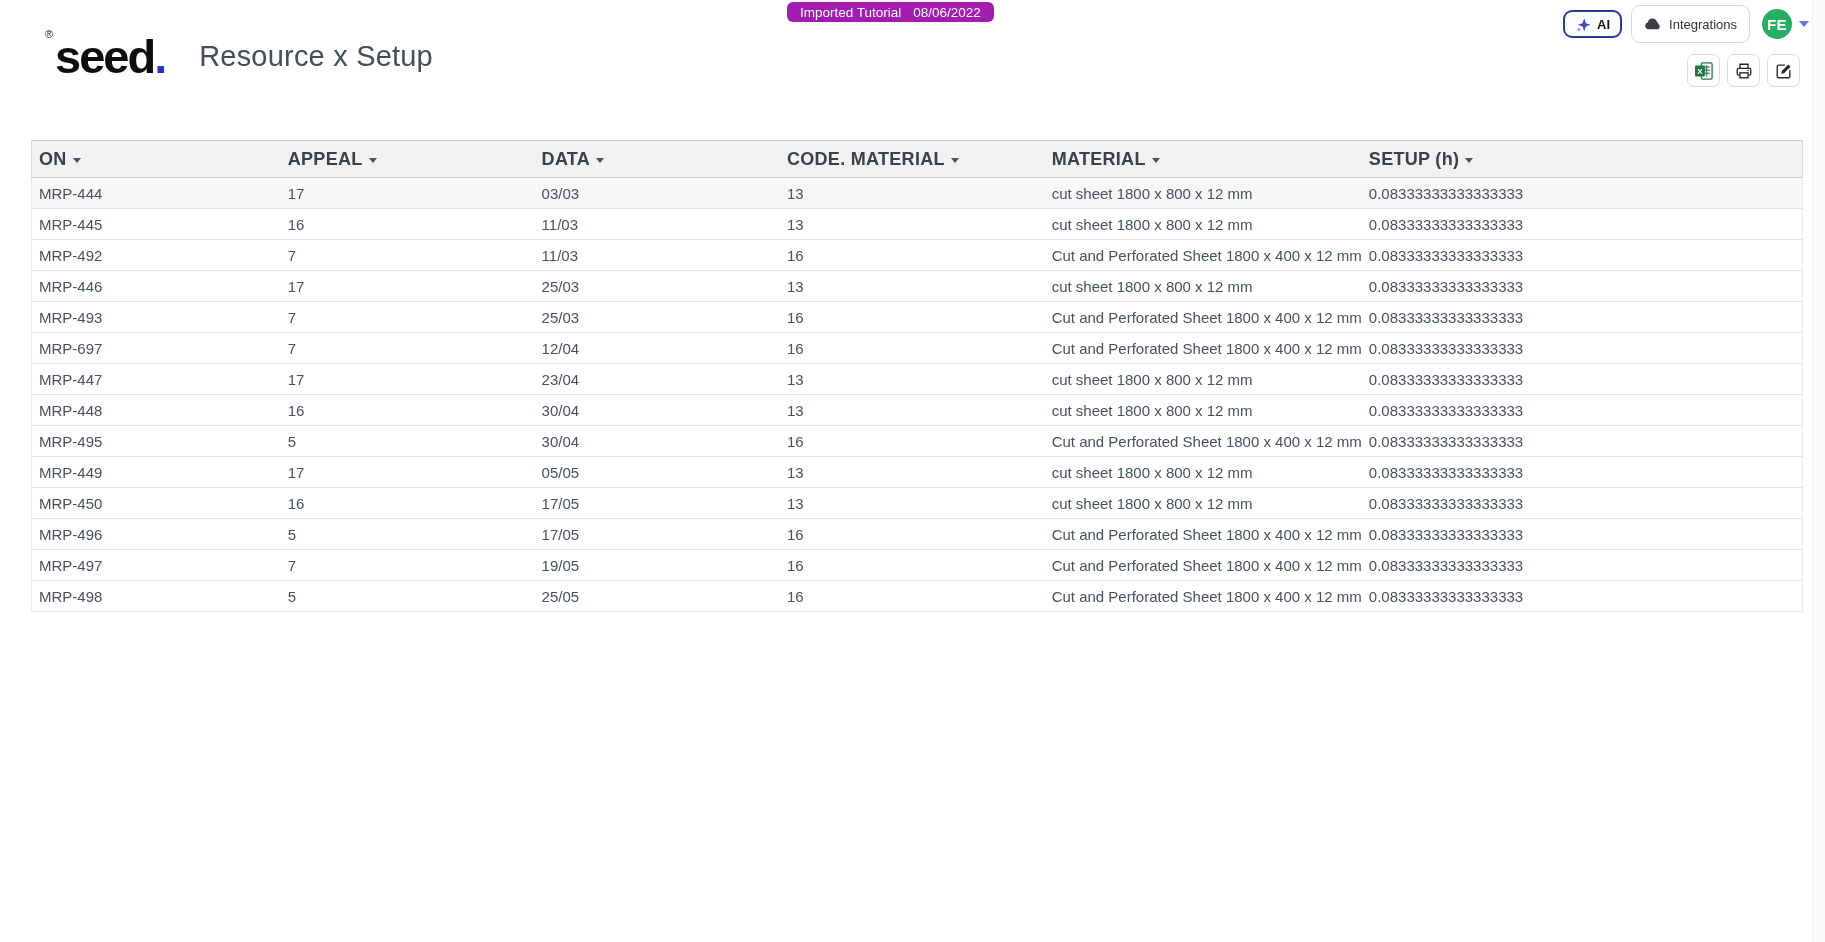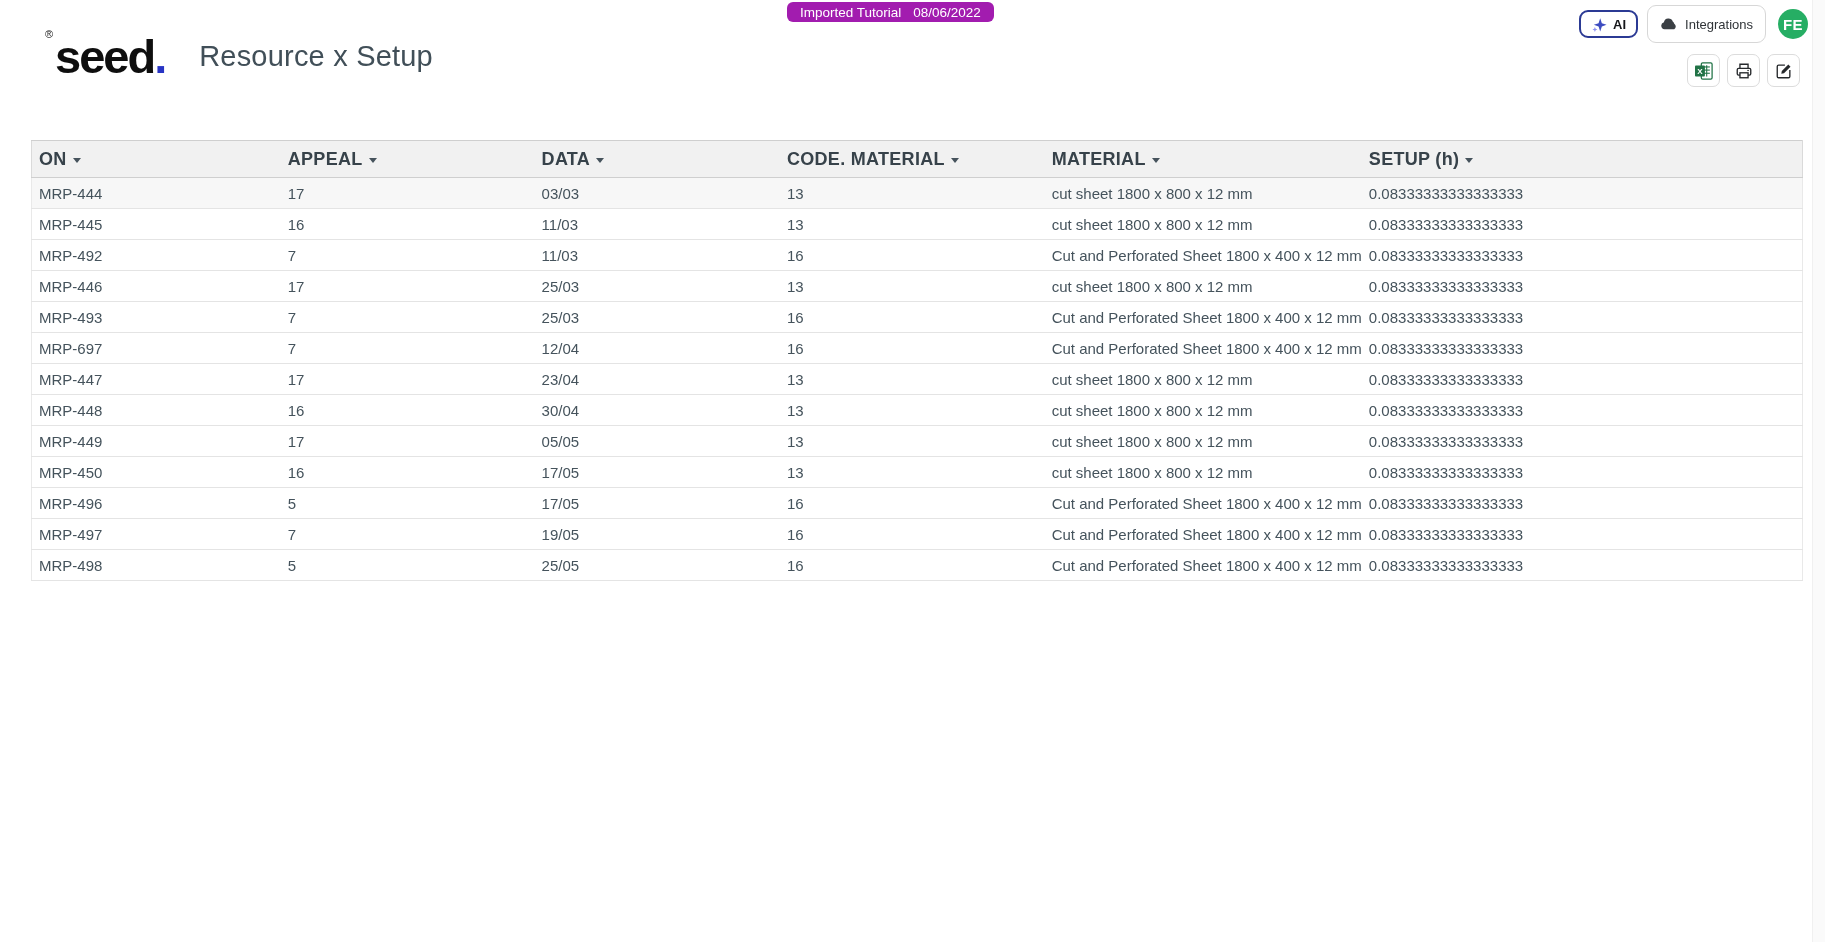--- a/index.html
+++ b/index.html
@@ -16,21 +16,21 @@
   .import-badge {
     position: absolute; left: 787px; top: 2px;
     height: 20px; display: inline-flex; align-items: center; gap: 12px;
     background: #a21caf; color: #ffffff;
     border-radius: 6px; padding: 0 13px;
     font-size: 13.5px; font-weight: 500;
   }
 
   
   .top-controls {
-    position: absolute; top: 5px; right: 0;
+    position: absolute; top: 5px; right: 16px;
     display: flex; align-items: center; gap: 9px;
   }
   .btn-ai {
     display: inline-flex; align-items: center; gap: 5px;
     height: 28px; padding: 0 10px;
     border: 2px solid #2b3a94; border-radius: 9px;
     background: #ffffff; font-size: 13px; font-weight: 600; color: #15161a;
     cursor: pointer;
   }
   .btn-integrations {
@@ -279,20 +279,28 @@
       </tr>
       <tr>
         <td>MRP-448</td>
         <td>16</td>
         <td>30/04</td>
         <td>13</td>
         <td>cut sheet 1800 x 800 x 12 mm</td>
         <td>0.08333333333333333</td>
       </tr>
       <tr>
+        <td>MRP-495</td>
+        <td>5</td>
+        <td>30/04</td>
+        <td>16</td>
+        <td>Cut and Perforated Sheet 1800 x 400 x 12 mm</td>
+        <td>0.08333333333333333</td>
+      </tr>
+      <tr>
         <td>MRP-449</td>
         <td>17</td>
         <td>05/05</td>
         <td>13</td>
         <td>cut sheet 1800 x 800 x 12 mm</td>
         <td>0.08333333333333333</td>
       </tr>
       <tr>
         <td>MRP-450</td>
         <td>16</td>

